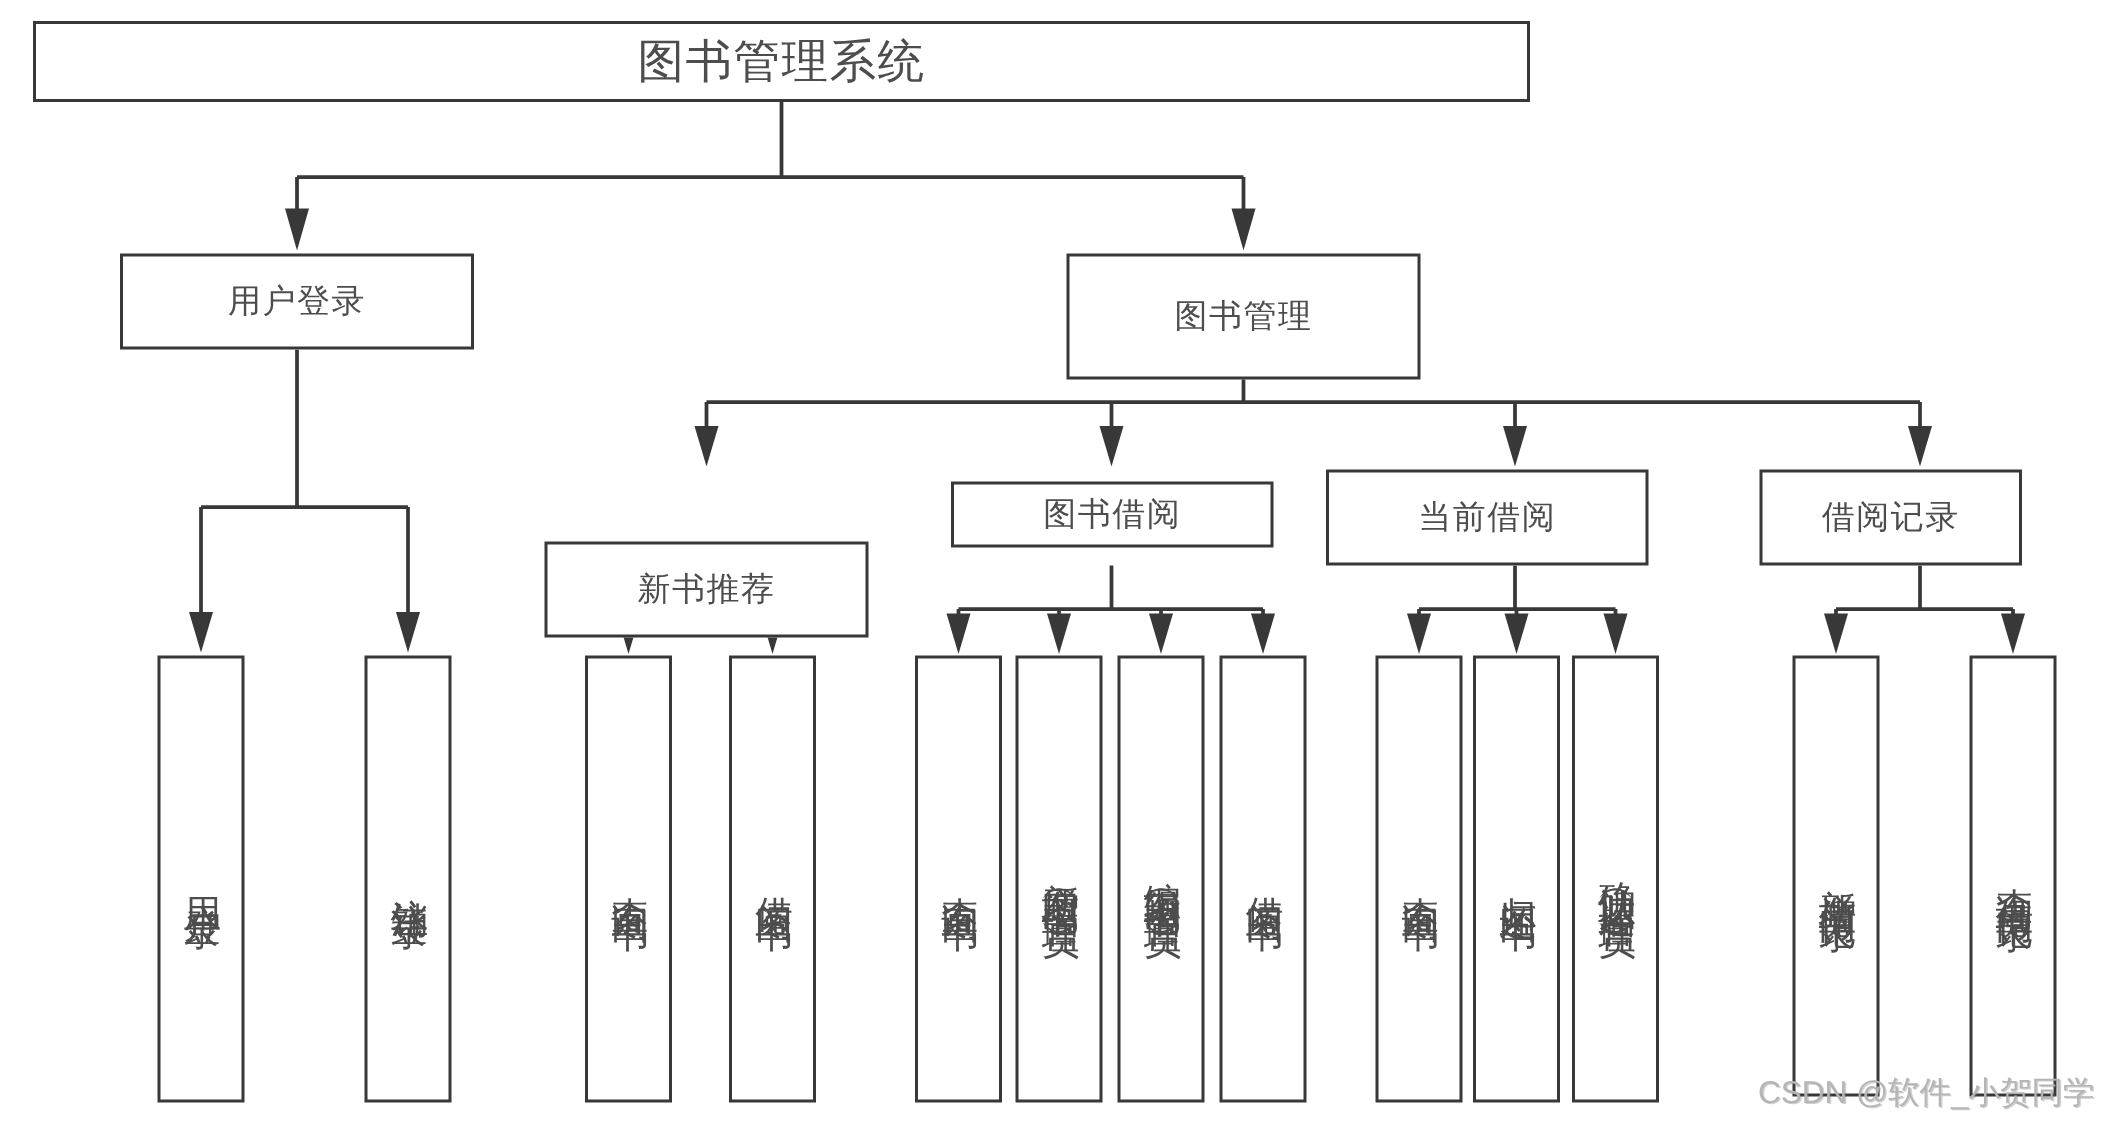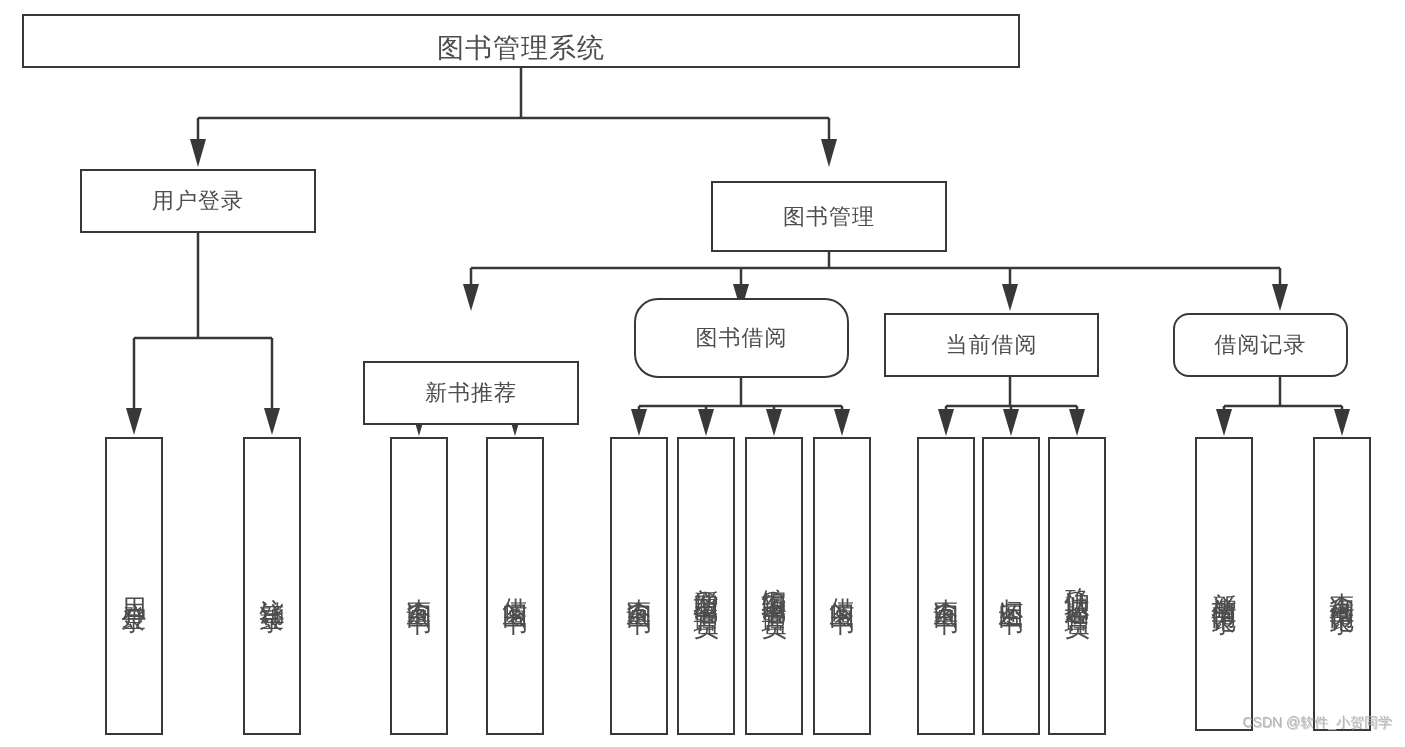--- a/index.html
+++ b/index.html
@@ -25,38 +25,38 @@
     position: absolute;
     box-sizing: border-box;
     background: #ffffff;
     border: 2.5px solid #383838;
     display: flex;
     align-items: center;
     justify-content: center;
     color: #4d4d4d;
   }
   .h-node { font-size: 22px; letter-spacing: 1px; }
-  .root-node { font-size: 27px; align-items: flex-end; }
+  .root-node { font-size: 31px; }
   .leaf {
     font-size: 25px;
   }
   .leaf .vtext {
     writing-mode: vertical-rl;
     text-orientation: mixed;
     letter-spacing: 4px;
     line-height: 1;
     white-space: nowrap;
   }
   #watermark {
     position: absolute;
     left: 1172px;
     top: 714px;
     width: 220px;
     text-align: right;
-    font-size: 14px;
+    font-size: 21px;
     color: #b5b5b5;
     text-shadow: 1px 1px 0 rgba(120,120,120,0.35);
     white-space: nowrap;
     z-index: 5;
   }
   .edge-path {
     fill: none;
     stroke: #383838;
     stroke-width: 2.5;
   }
@@ -106,34 +106,34 @@
     <polygon class="arrow" points="1334,409 1350,409 1342,436"></polygon>
   </svg>
 
   <div class="node h-node root-node" style="left:22px; top:14px; width:998px; height:54px;">
     <span>图书管理系统</span>
   </div>
 
   <div class="node h-node" style="left:80px; top:169px; width:236px; height:64px;">
     <span>用户登录</span>
   </div>
-  <div class="node h-node" style="left:711px; top:169px; width:236px; height:71px;margin-top:12px;">
+  <div class="node h-node" style="left:711px; top:169px; width:236px; height:84px;">
     <span>图书管理</span>
   </div>
 
   <div class="node h-node" style="left:363px; top:313px; width:216px; height:64px;margin-top:48px;">
     <span>新书推荐</span>
   </div>
-  <div class="node h-node" style="left:634px; top:298px; width:215px; height:80px;border-radius:24px;">
+  <div class="node h-node" style="left:634px; top:321px; width:215px; height:44px;">
     <span>图书借阅</span>
   </div>
   <div class="node h-node" style="left:884px; top:313px; width:215px; height:64px;">
     <span>当前借阅</span>
   </div>
-  <div class="node h-node" style="left:1173px; top:313px; width:175px; height:64px;border-radius:16px;">
+  <div class="node h-node" style="left:1173px; top:313px; width:175px; height:64px;">
     <span>借阅记录</span>
   </div>
 
   <div class="node leaf" style="left:105px; top:437px; width:58px; height:298px;">
     <span class="vtext">用户登录</span>
   </div>
   <div class="node leaf" style="left:243px; top:437px; width:58px; height:298px;">
     <span class="vtext">注销登录</span>
   </div>
 

